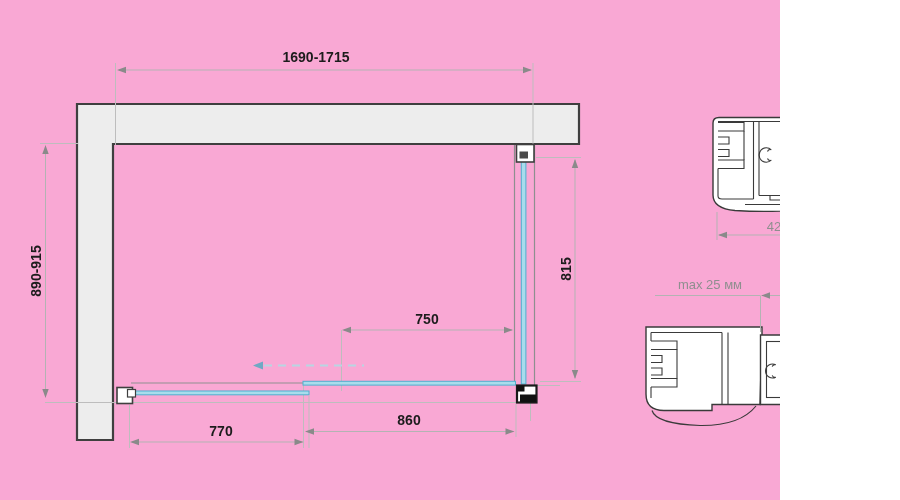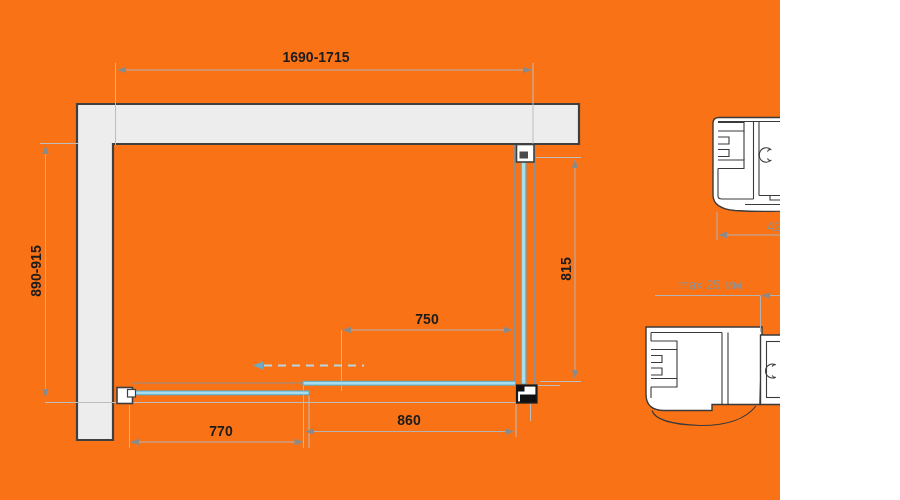--- a/index.html
+++ b/index.html
@@ -1,16 +1,16 @@
 <!DOCTYPE html>
 <html><head>
 <meta charset="utf-8">
 <style>
   html,body{margin:0;padding:0;background:#fff;}
-  .canvas{position:relative;width:780px;height:500px;background:#f97316;overflow:hidden;
+  .canvas{position:relative;width:780px;height:500px;background:#f9a8d4;overflow:hidden;
           font-family:"Liberation Sans",sans-serif;}
   svg{display:block;}
   .dim-black{font-family:"Liberation Sans",sans-serif;font-size:14px;font-weight:bold;fill:#1c1c1c;}
   .dim-gray{font-family:"Liberation Sans",sans-serif;font-size:13px;fill:#8f8f8f;}
 </style>
 </head>
 <body>
 
 <div class="canvas">
 <svg width="900" height="500" viewBox="0 0 900 500">

